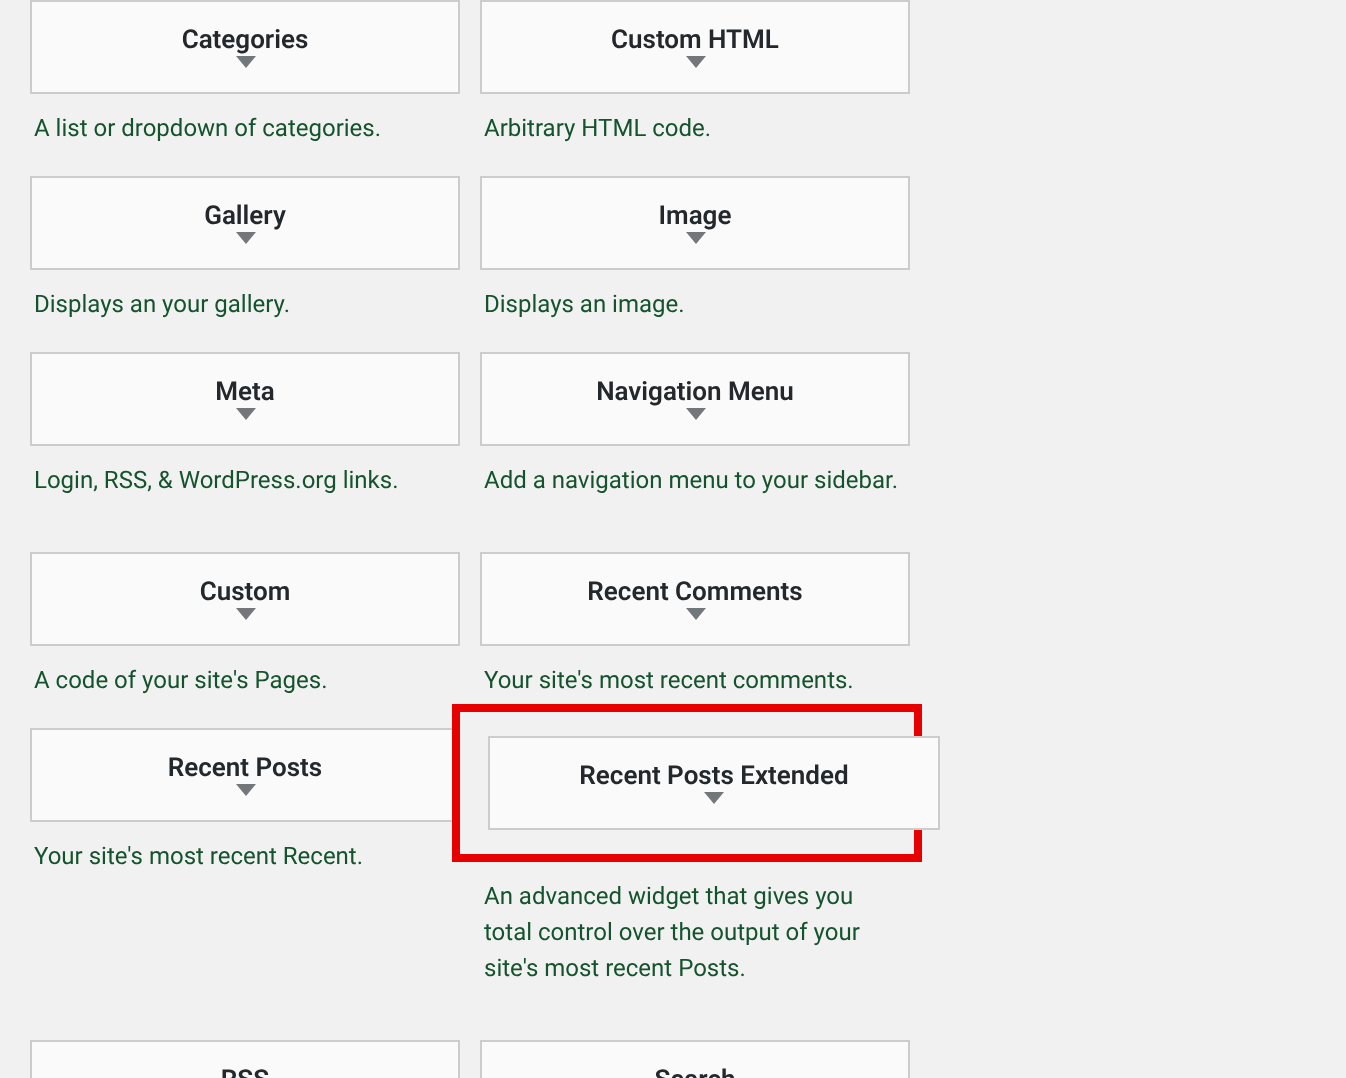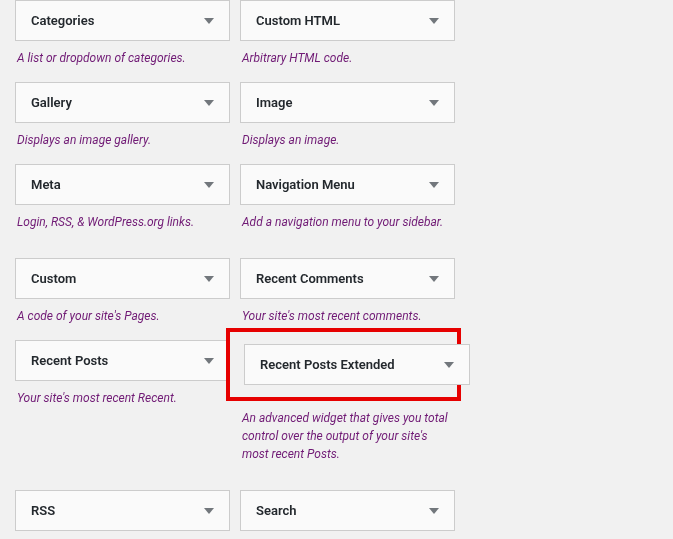--- a/index.html
+++ b/index.html
@@ -24,39 +24,39 @@
       padding-right: 10px;
     }
     .widget-header {
       background: #fafafa;
       border: 1px solid #ccc;
       padding: 12px 15px;
       display: flex;
       justify-content: space-between;
       align-items: center;
       cursor: pointer;
+      flex-direction: column;
     }
     .widget-title {
       font-size: 13px;
       font-weight: 600;
       color: #23282d;
     }
     .chevron {
       width: 0;
       height: 0;
       border-left: 5px solid transparent;
       border-right: 5px solid transparent;
       border-top: 6px solid #72777c;
     }
     .widget-description {
       font-size: 12px;
-      color: #701a75;
+      color: #14532d;
       padding: 8px 2px 0;
       line-height: 1.5;
-      font-style: italic;
     }
     .highlighted {
       border: 4px solid #e60000;
       padding: 12px 10px 12px 14px;
       margin-left: -14px;
       margin-right: -6px;
       margin-top: -12px;
       margin-bottom: -12px;
     }
     .highlighted .widget-header {
@@ -90,21 +90,21 @@
   </div>
 </div>
 
 <div class="row">
   <div class="widget-column">
     <div class="widget-item">
       <div class="widget-header">
         <span class="widget-title">Gallery</span>
         <span class="chevron"></span>
       </div>
-      <div class="widget-description">Displays an image gallery.</div>
+      <div class="widget-description">Displays an your gallery.</div>
     </div>
   </div>
   <div class="widget-column">
     <div class="widget-item">
       <div class="widget-header">
         <span class="widget-title">Image</span>
         <span class="chevron"></span>
       </div>
       <div class="widget-description">Displays an image.</div>
     </div>

